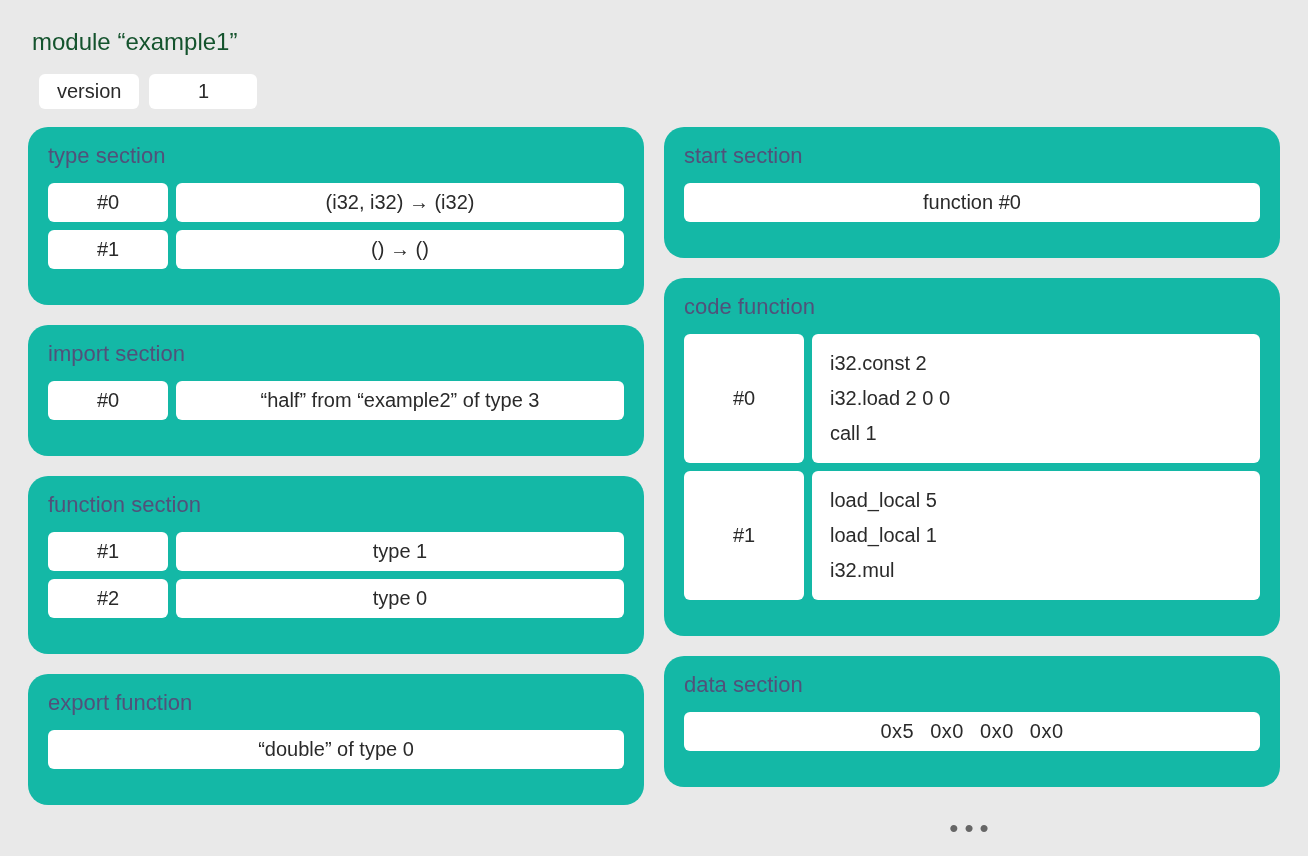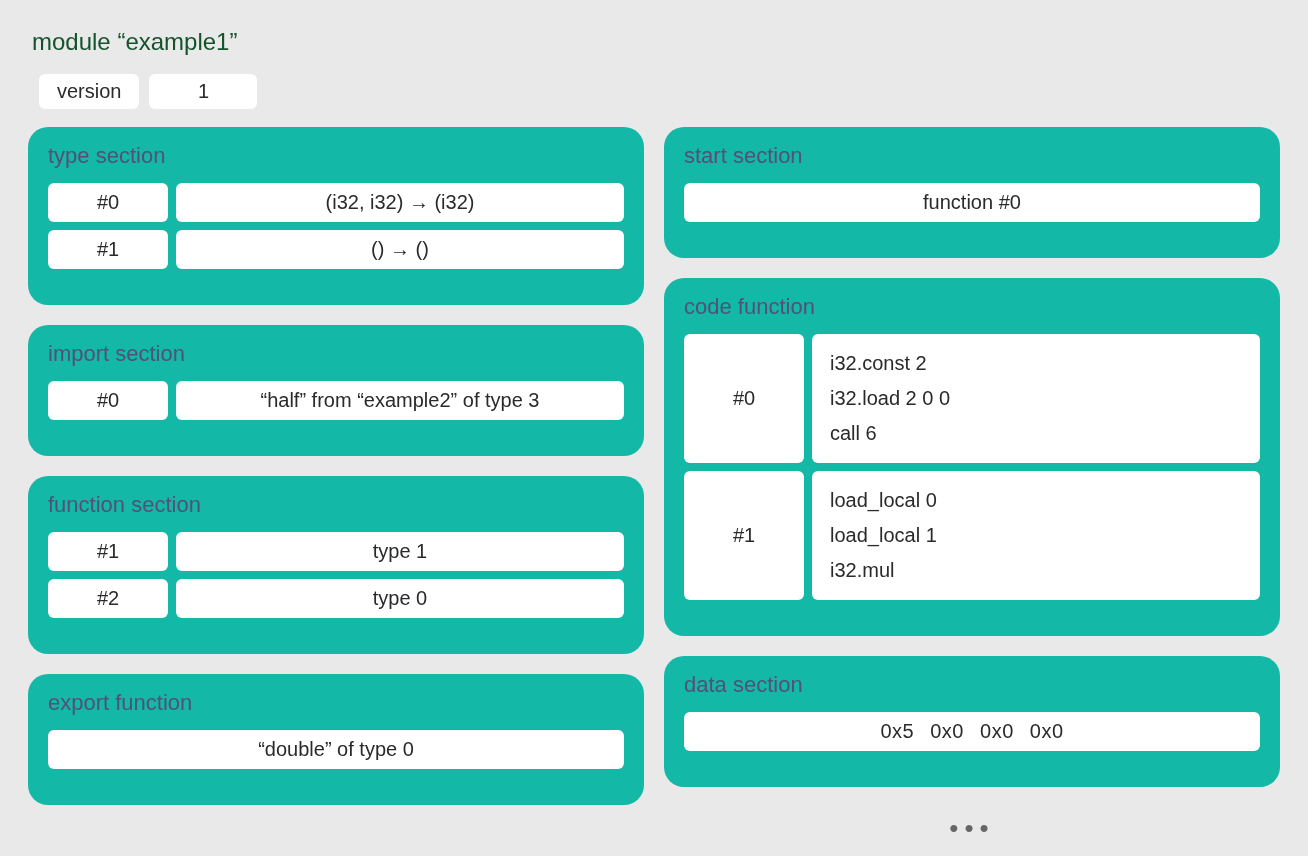--- a/index.html
+++ b/index.html
@@ -175,27 +175,27 @@
     </div>
 
     <div class="section">
       <div class="section-title">code function</div>
       <div class="inner-rows">
         <div class="row">
           <div class="cell index" style="padding-top:46px;padding-bottom:46px;">#0</div>
           <div class="cell code-body">
             <div>i32.const  2</div>
             <div>i32.load  2  0  0</div>
-            <div>call  6</div>
+            <div>call  1</div>
           </div>
         </div>
         <div class="row">
           <div class="cell index" style="padding-top:42px;padding-bottom:42px;">#1</div>
           <div class="cell code-body">
-            <div>load_local 0</div>
+            <div>load_local 5</div>
             <div>load_local 1</div>
             <div>i32.mul</div>
           </div>
         </div>
       </div>
     </div>
 
     <div class="section">
       <div class="section-title">data section</div>
       <div class="inner-rows">

